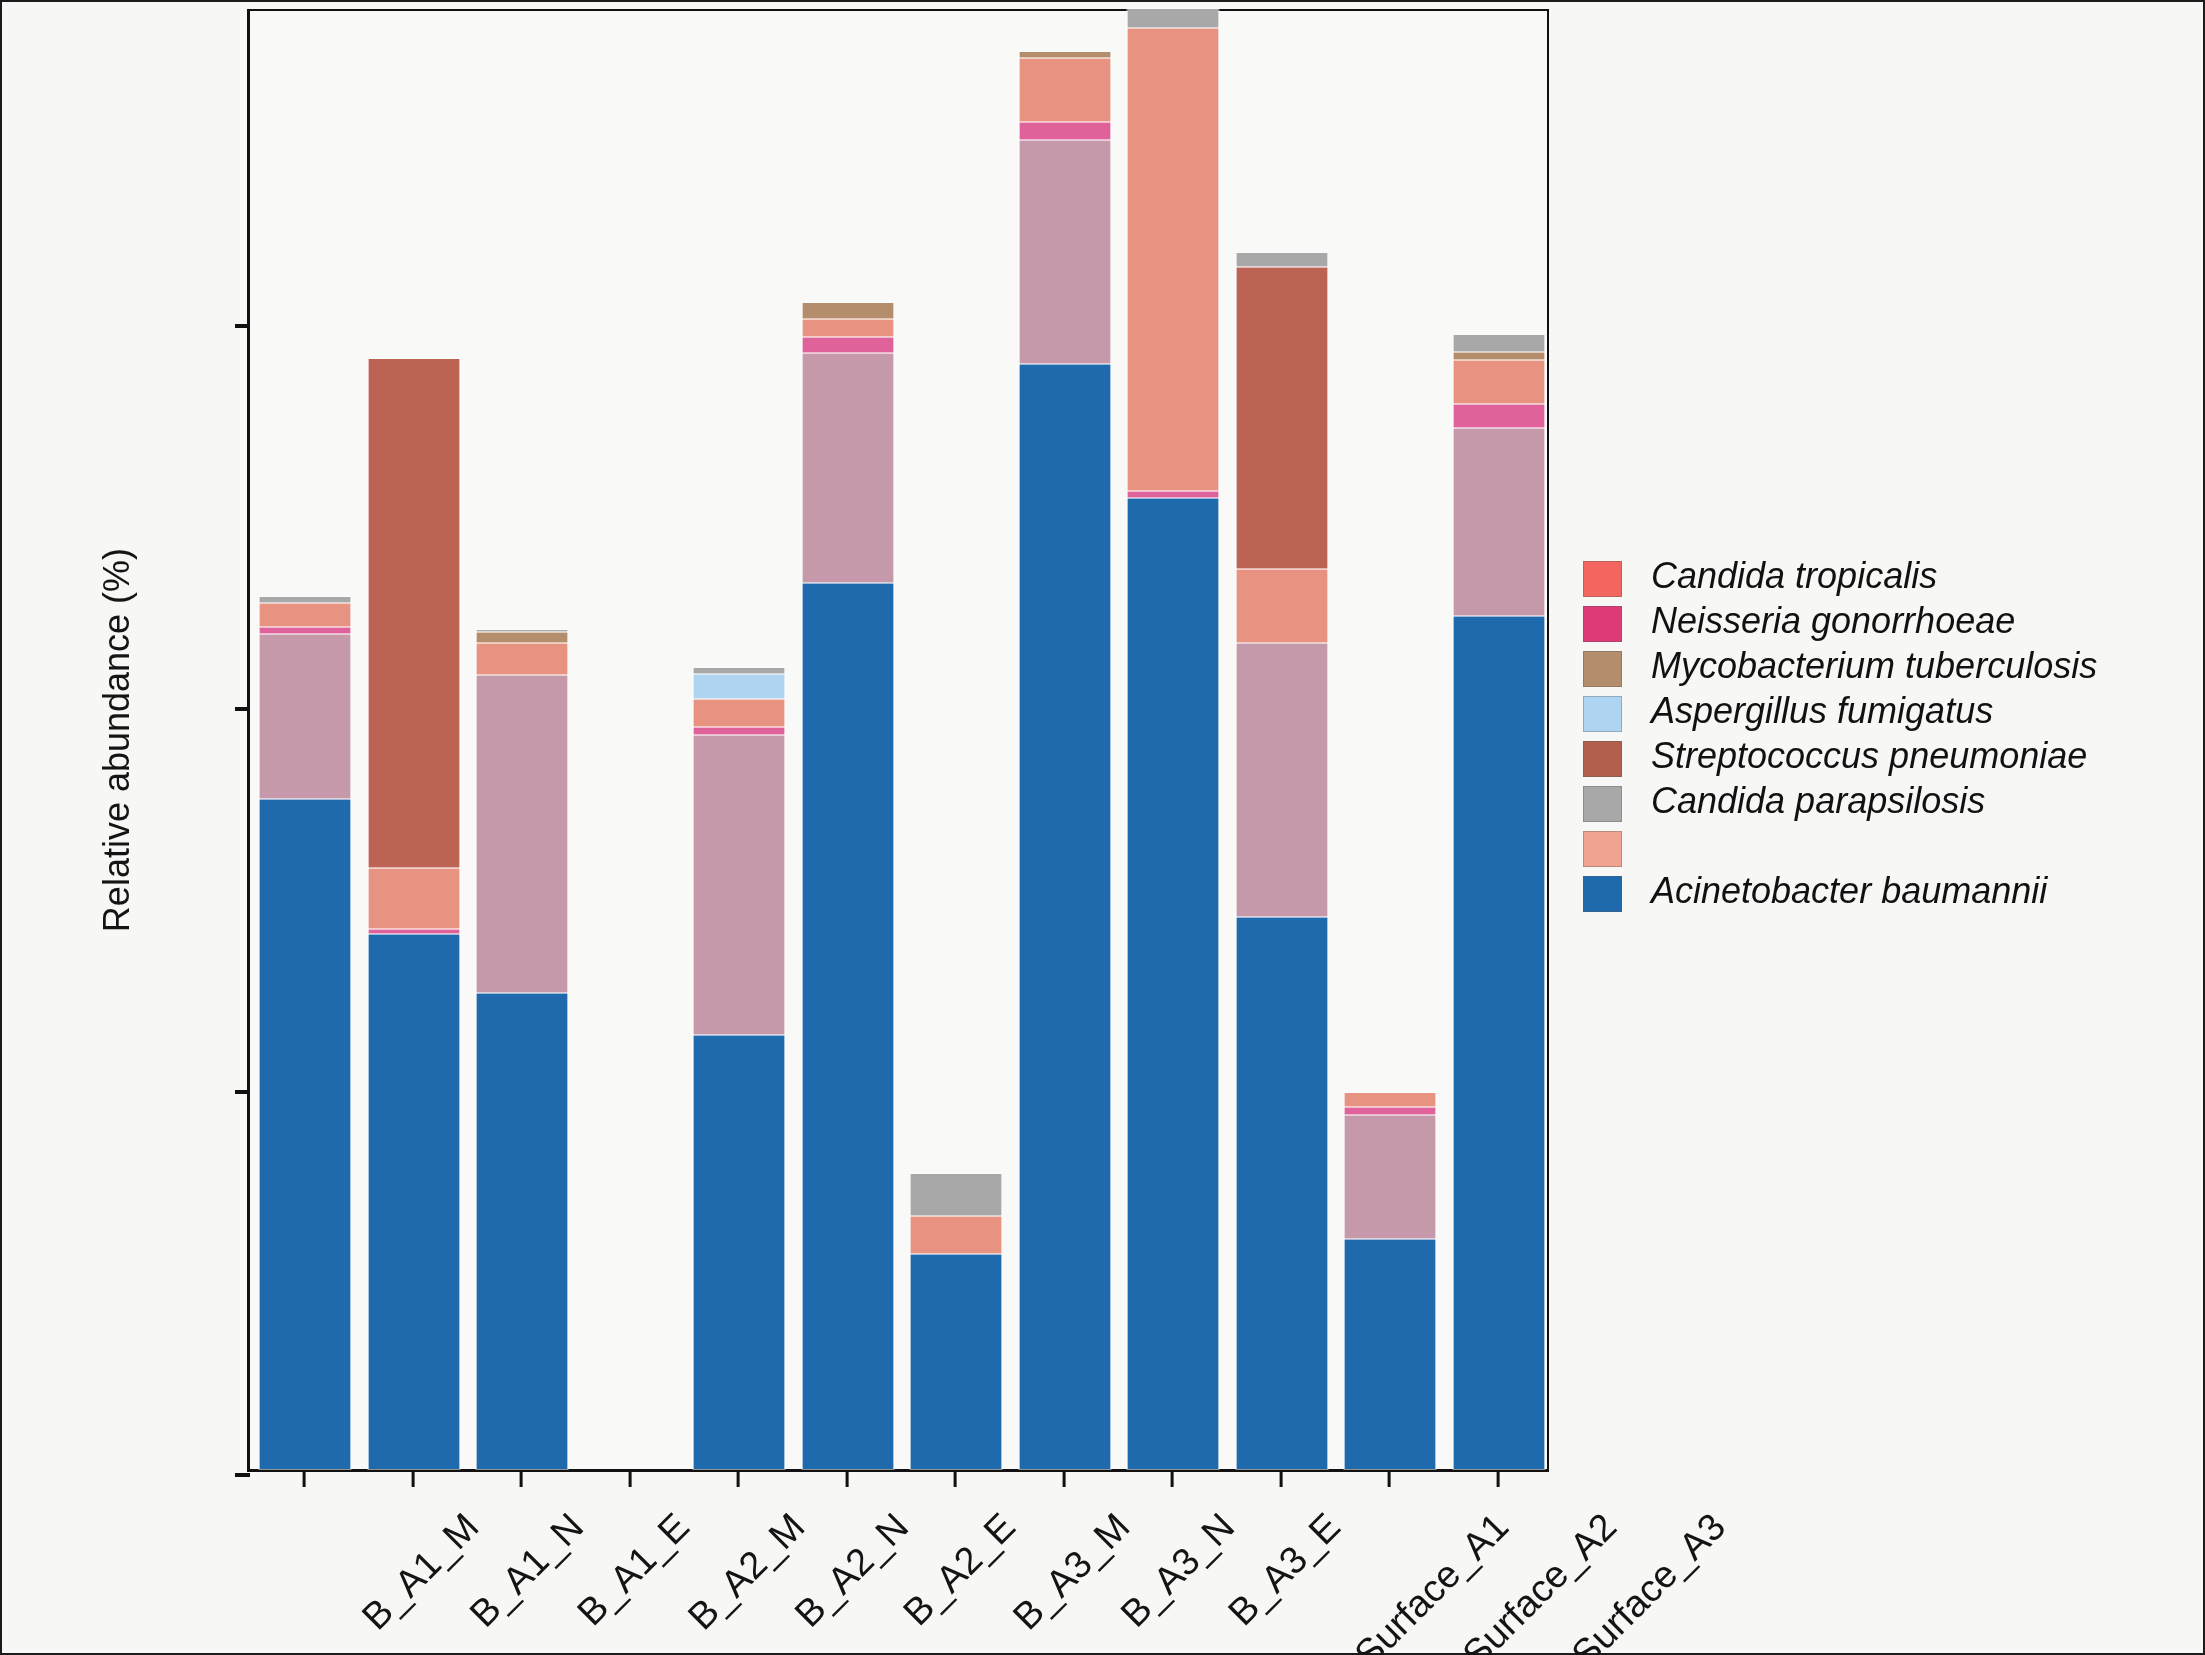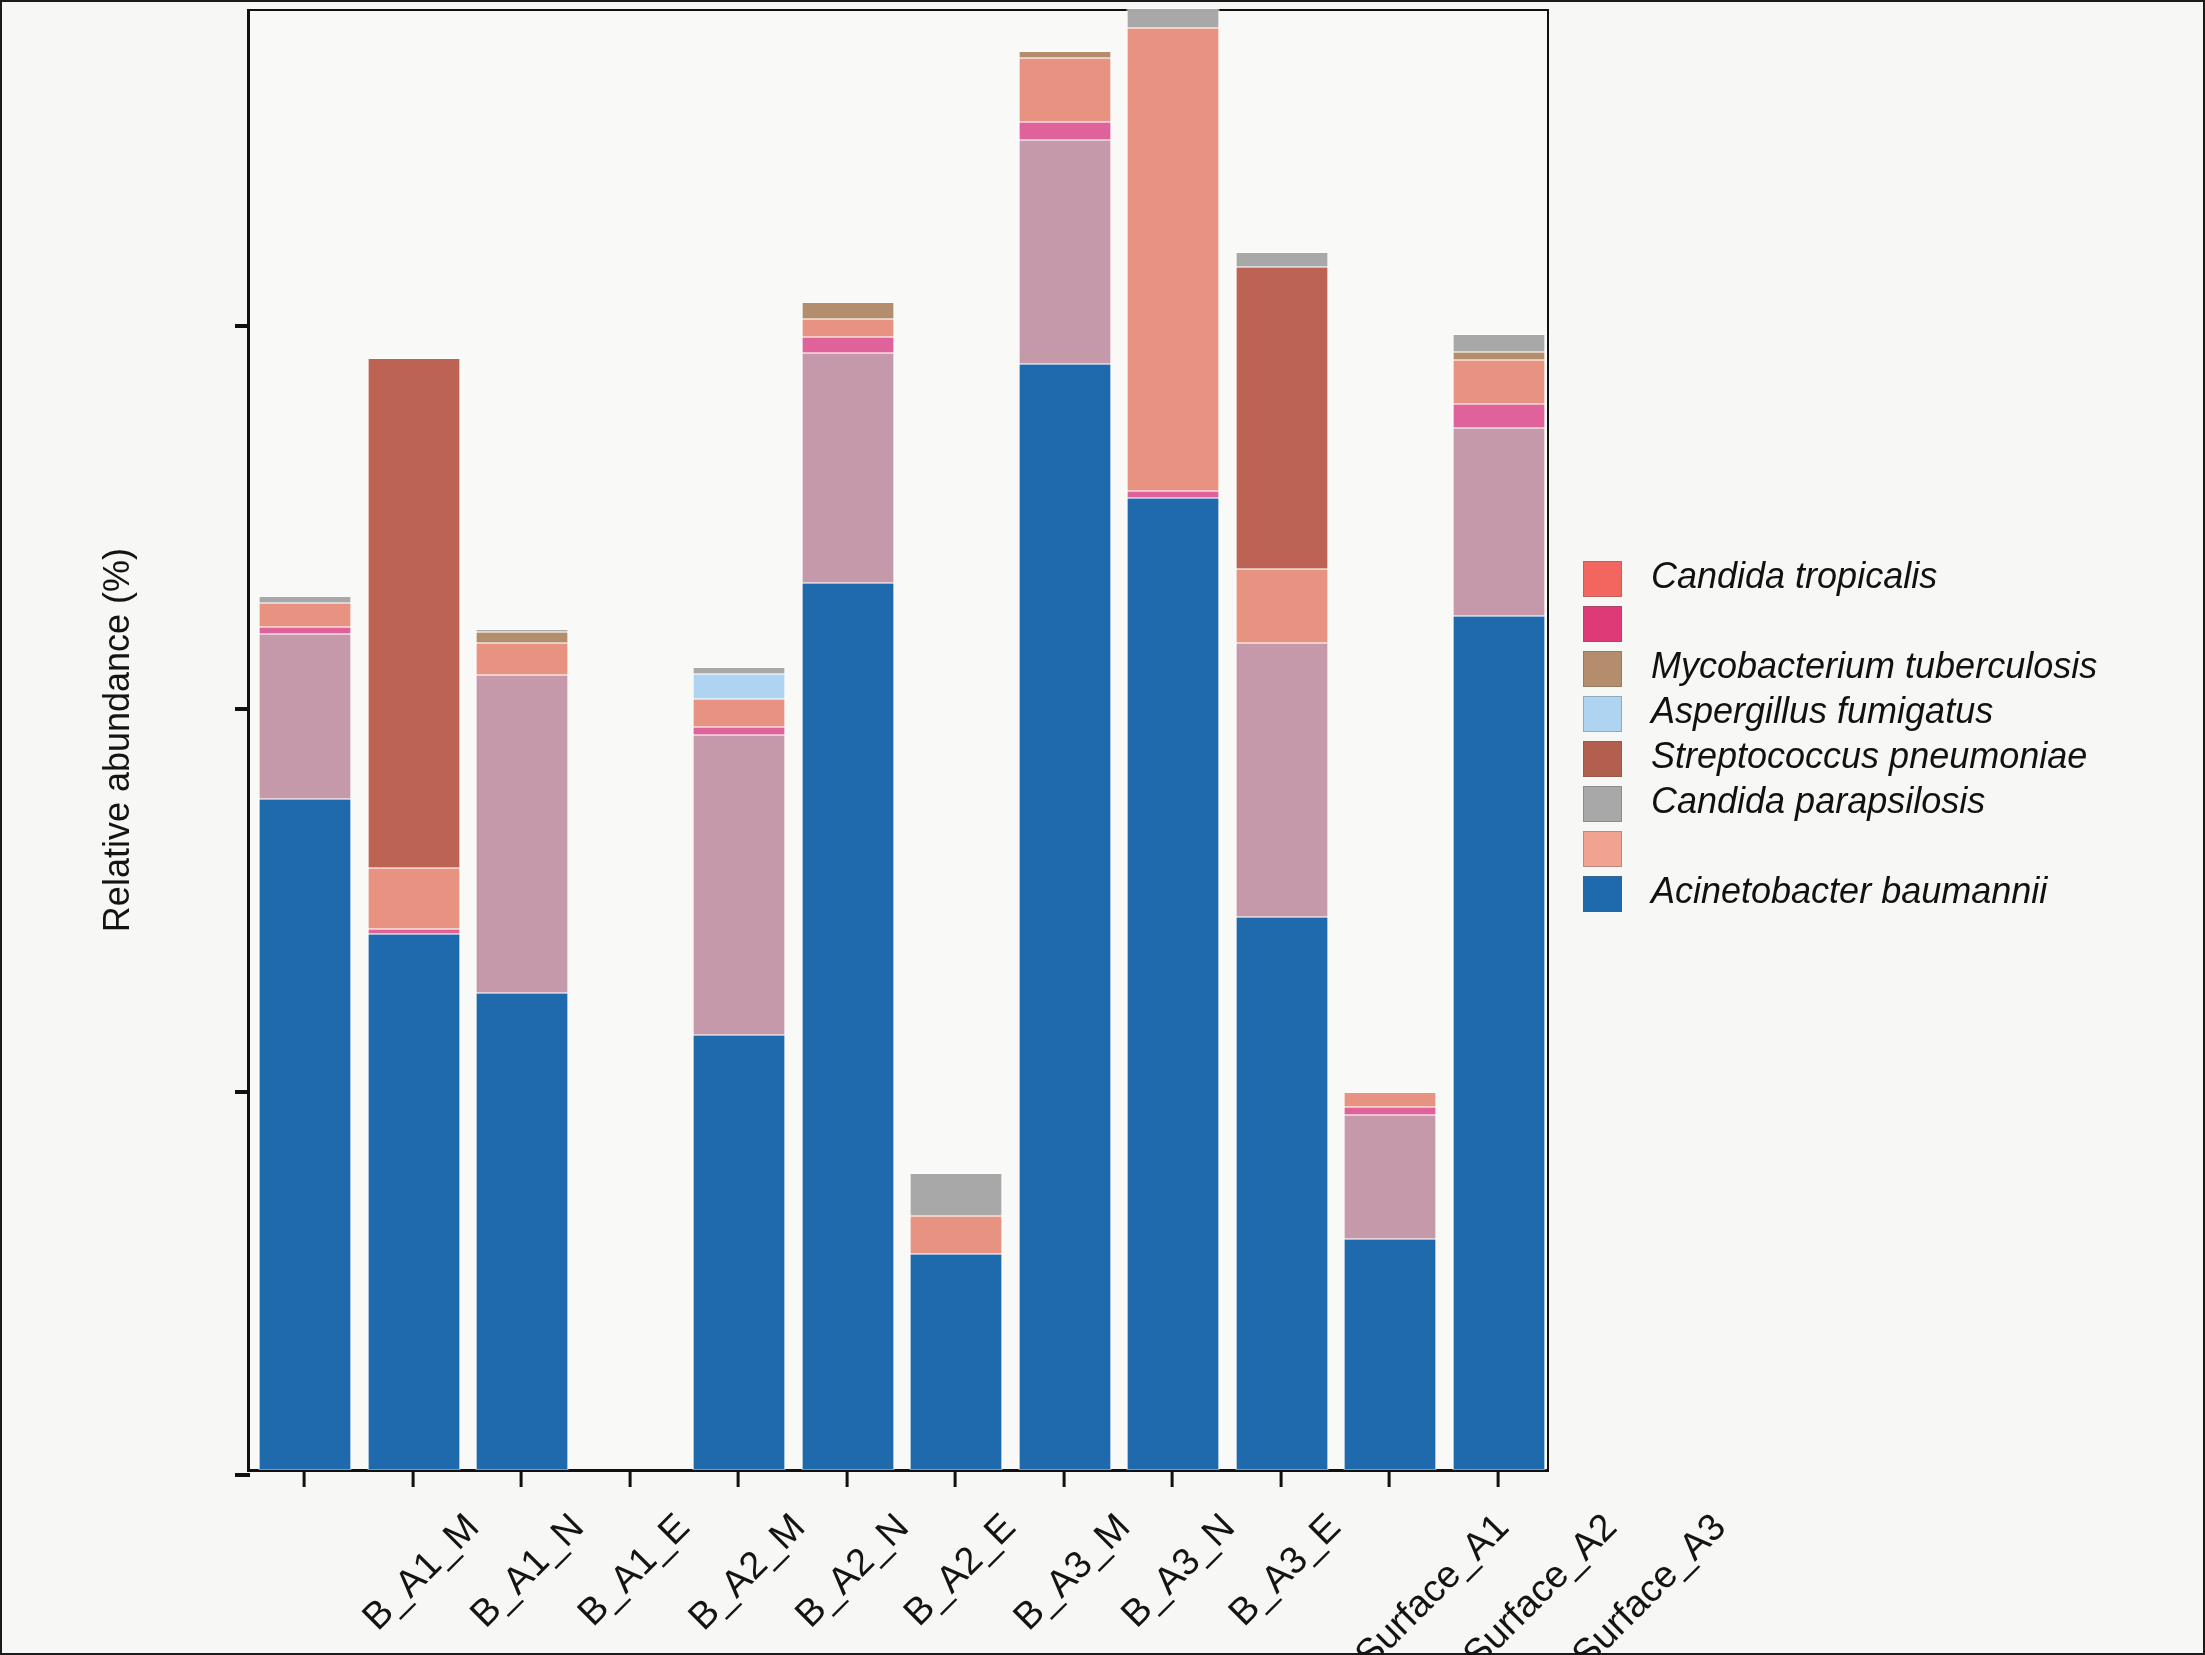--- a/index.html
+++ b/index.html
@@ -254,20 +254,21 @@
       </div>
   </div>
 
   <div id="legend">
       <div class="legend-row">
         <span class="legend-swatch" style="background: rgb(242, 102, 95);"></span>
         <span class="legend-text">Candida tropicalis</span>
       </div>
       <div class="legend-row">
         <span class="legend-swatch" style="background: rgb(221, 58, 119);"></span>
+        <span class="legend-text">Neisseria gonorrhoeae</span>
       </div>
       <div class="legend-row">
         <span class="legend-swatch" style="background: rgb(180, 141, 108);"></span>
         <span class="legend-text">Mycobacterium tuberculosis</span>
       </div>
       <div class="legend-row">
         <span class="legend-swatch" style="background: rgb(174, 212, 242);"></span>
         <span class="legend-text">Aspergillus fumigatus</span>
       </div>
       <div class="legend-row">

